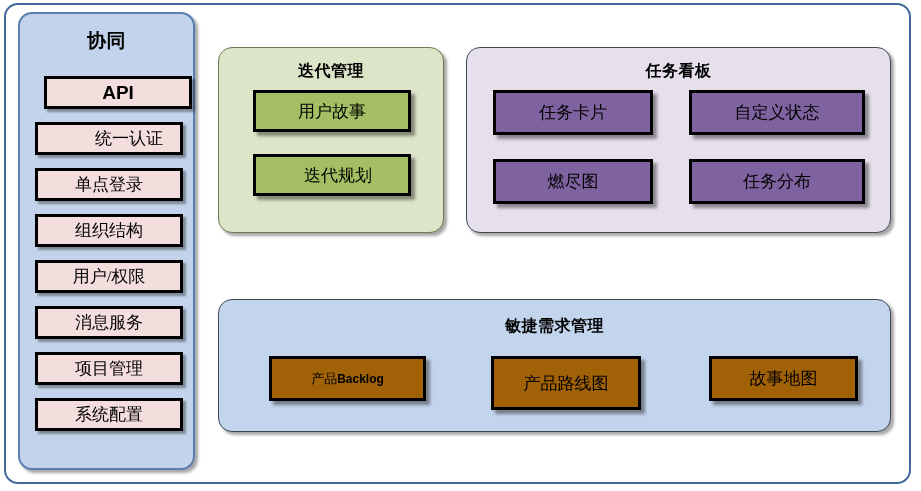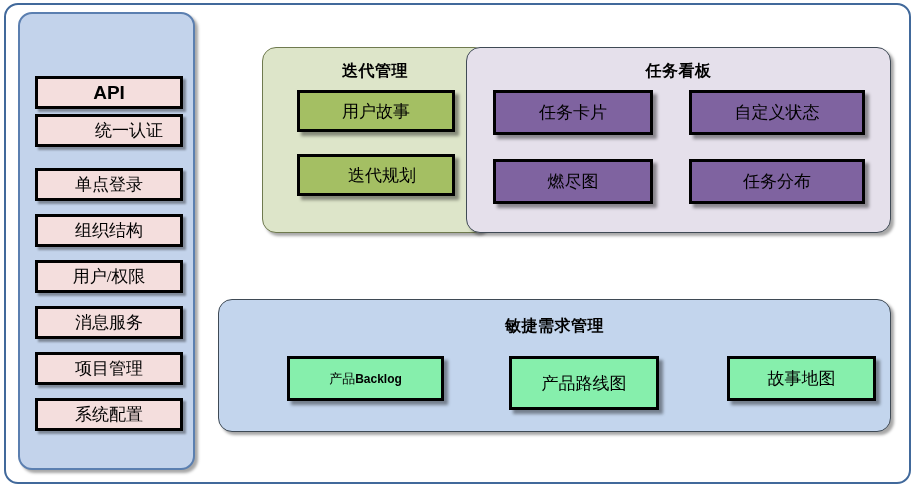--- a/index.html
+++ b/index.html
@@ -88,39 +88,38 @@
   }
 
   
   .iteration {
     left: 218px;
     top: 47px;
     width: 226px;
     height: 186px;
     background: #dde5c9;
     border: 1.5px solid #6f7a4f;
-    margin-left: 44px;
   }
   .iteration .panel-title { top: 13px; }
 
   .box {
     position: absolute;
     box-sizing: border-box;
     border: 3px solid #000000;
     box-shadow: 4px 4px 3px rgba(0,0,0,0.4);
     display: flex;
     align-items: center;
     justify-content: center;
     font-family: "Liberation Serif", "DejaVu Serif", serif;
     font-size: 17px;
     color: #000000;
   }
   .box-green { background: #a4bf63; }
   .box-purple { background: #7f63a0; }
-  .box-blue { background: #86efac; margin-left: 18px; }
+  .box-blue { background: #a16207; }
 
   
   .taskboard {
     left: 466px;
     top: 47px;
     width: 425px;
     height: 186px;
     background: #e5e0eb;
     border: 1.5px solid #3f4a55;
   }
@@ -154,23 +153,24 @@
   }
 </style>
 </head>
 <body>
 
 <div id="canvas">
 
   <div class="outer-frame"></div>
 
   <div class="panel sidebar">
-
-    <div class="side-item bold-label" style="top:62px;">API</div>
-    <div class="side-item" style="top:100px;padding-left:40px;">统一认证</div>
+    <div class="panel-title">协同</div>
+
+    <div class="side-item bold-label" style="top:62px;margin-left:9px;">API</div>
+    <div class="side-item" style="top:108px;padding-left:40px;">统一认证</div>
     <div class="side-item" style="top:154px;">单点登录</div>
     <div class="side-item" style="top:200px;">组织结构</div>
     <div class="side-item" style="top:246px;">用户/权限</div>
     <div class="side-item" style="top:292px;">消息服务</div>
     <div class="side-item" style="top:338px;">项目管理</div>
     <div class="side-item" style="top:384px;">系统配置</div>
   </div>
 
   <div class="panel iteration">
     <div class="panel-title">迭代管理</div>

